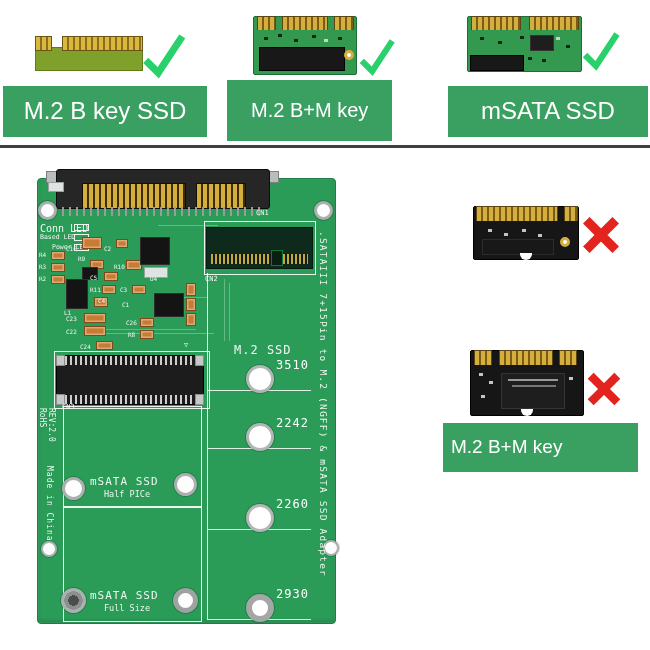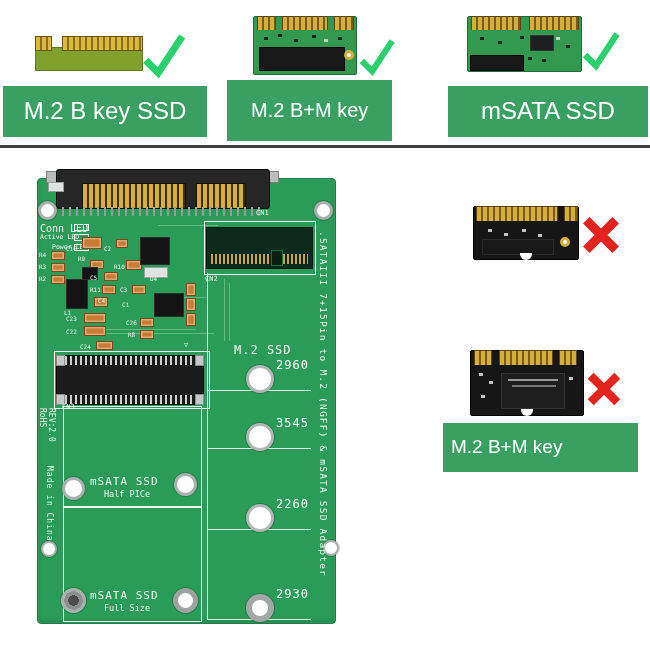--- a/index.html
+++ b/index.html
@@ -222,21 +222,21 @@
     <div class="silk" style="left:218px;top:30px;font-size:7px;">CN1</div>
 
     <div class="hole" style="left:0px;top:22px;width:19px;height:19px;"></div>
     <div class="hole" style="left:276px;top:22px;width:19px;height:19px;"></div>
     <div class="hole plain" style="left:3px;top:362px;width:16px;height:16px;"></div>
     <div class="hole plain" style="left:285px;top:361px;width:16px;height:16px;"></div>
     <div class="cmp-w" style="left:10px;top:3px;width:14px;height:8px;"></div>
 
     <div class="silk" style="left:2px;top:44px;font-size:10px;">Conn LED</div>
     <div class="led-box" style="left:36px;top:45px;"></div>
-    <div class="silk" style="left:2px;top:54px;font-size:6.5px;">Active LED</div>
+    <div class="silk" style="left:2px;top:54px;font-size:6.5px;">Based LED</div>
     <div class="led-box" style="left:36px;top:55px;"></div>
     <div class="silk" style="left:14px;top:64px;font-size:6.5px;">Power LED</div>
     <div class="led-box" style="left:36px;top:65px;"></div>
 
     <div class="cmp-o" style="left:44px;top:58px;width:18px;height:10px;"></div>
     <div class="cmp-o" style="left:78px;top:60px;width:10px;height:7px;"></div>
     <div class="cmp-o" style="left:13px;top:72px;width:12px;height:7px;"></div>
     <div class="cmp-o" style="left:13px;top:84px;width:12px;height:7px;"></div>
     <div class="cmp-o" style="left:13px;top:96px;width:12px;height:7px;"></div>
     <div class="cmp-o" style="left:52px;top:81px;width:12px;height:7px;"></div>
@@ -286,24 +286,24 @@
       <div class="pins"></div>
         <div class="key"></div>
     </div>
     <div class="silk" style="left:167px;top:96px;font-size:7px;">CN2</div>
 
     <div class="silk" style="left:196px;top:164px;font-size:12px;letter-spacing:1px;">M.2 SSD</div>
     <div class="trace" style="left:169px;top:94px;width:1px;height:347px;background:rgba(255,255,255,.85);"></div>
     <div id="mounts">
         <div class="m-line" style="left: 170px; top: 211px; width: 103px;"></div>
         <div class="m-hole" style="left: 208px; top: 186px;"></div>
-        <div class="m-label" style="left: 238px; top: 179px;">2960</div>
+        <div class="m-label" style="left: 238px; top: 179px;">3510</div>
         <div class="m-line" style="left: 170px; top: 269px; width: 103px;"></div>
         <div class="m-hole" style="left: 208px; top: 244px;"></div>
-        <div class="m-label" style="left: 238px; top: 237px;">3545</div>
+        <div class="m-label" style="left: 238px; top: 237px;">2242</div>
         <div class="m-line" style="left: 170px; top: 350px; width: 103px;"></div>
         <div class="m-hole" style="left: 208px; top: 325px;"></div>
         <div class="m-label" style="left: 238px; top: 318px;">2260</div>
         <div class="m-line" style="left: 170px; top: 440px; width: 103px;"></div>
         <div class="m-hole washer" style="left: 208px; top: 415px;"></div>
         <div class="m-label" style="left: 238px; top: 408px;">2930</div>
       </div>
 
     <div class="outline" style="left:16px;top:172px;width:154px;height:56px;"></div>
     <div class="msock">

